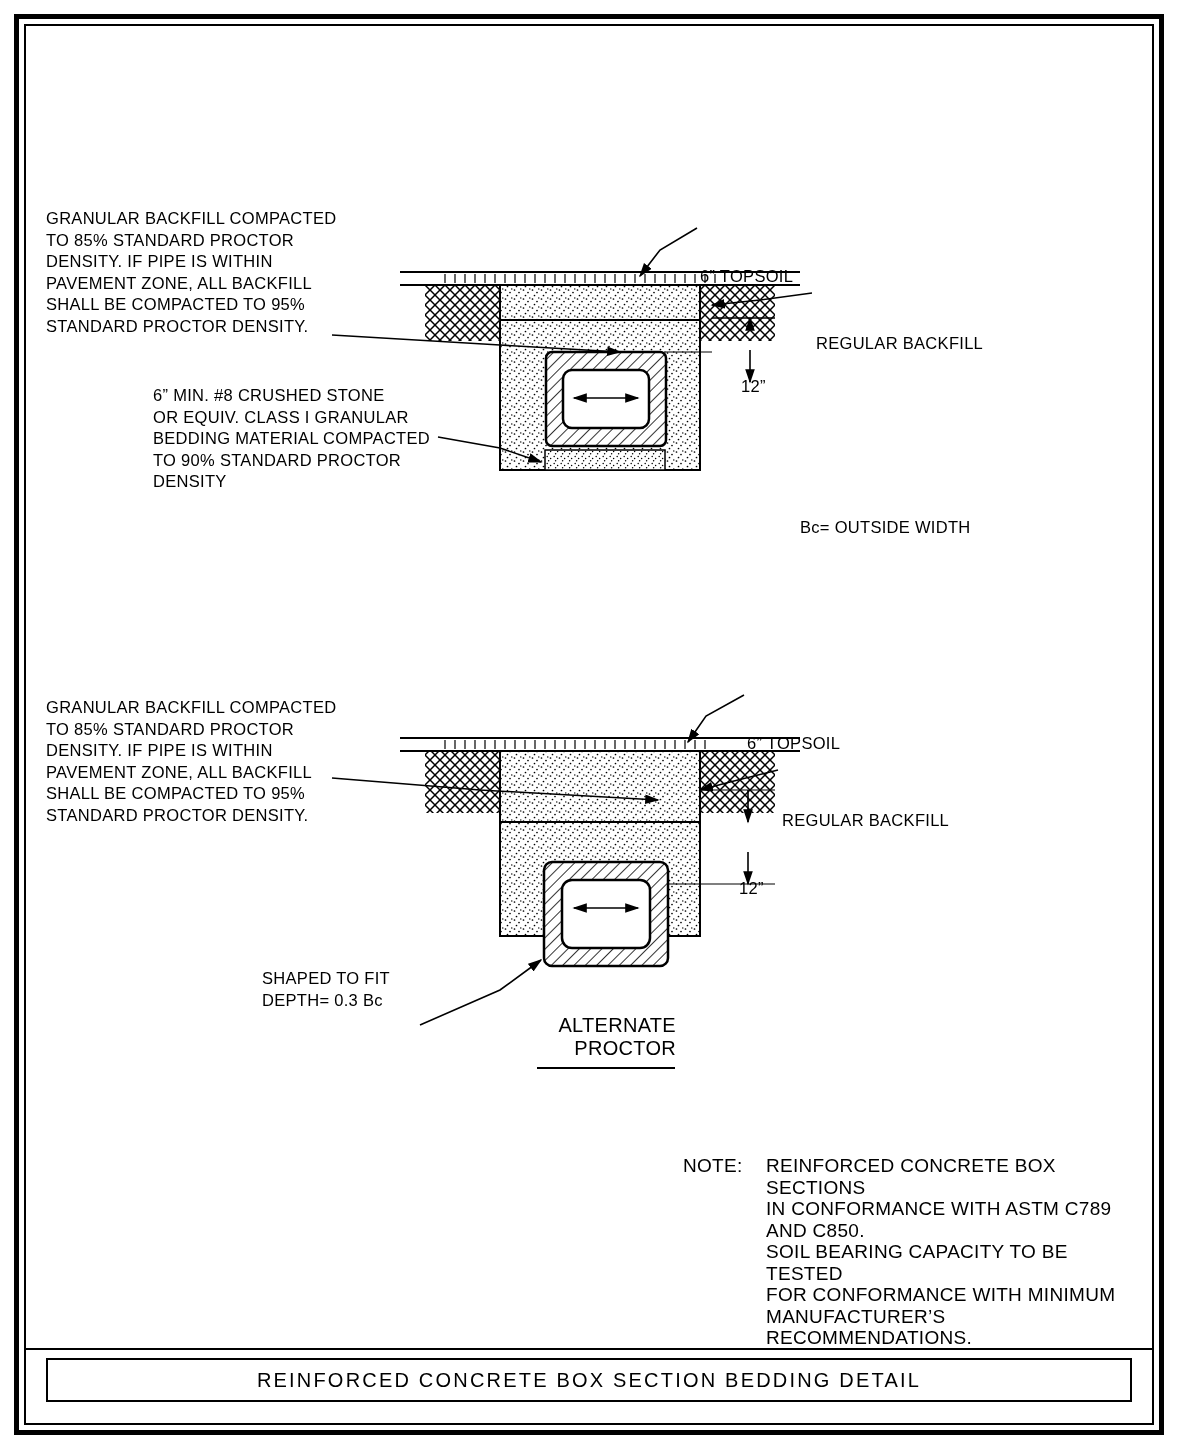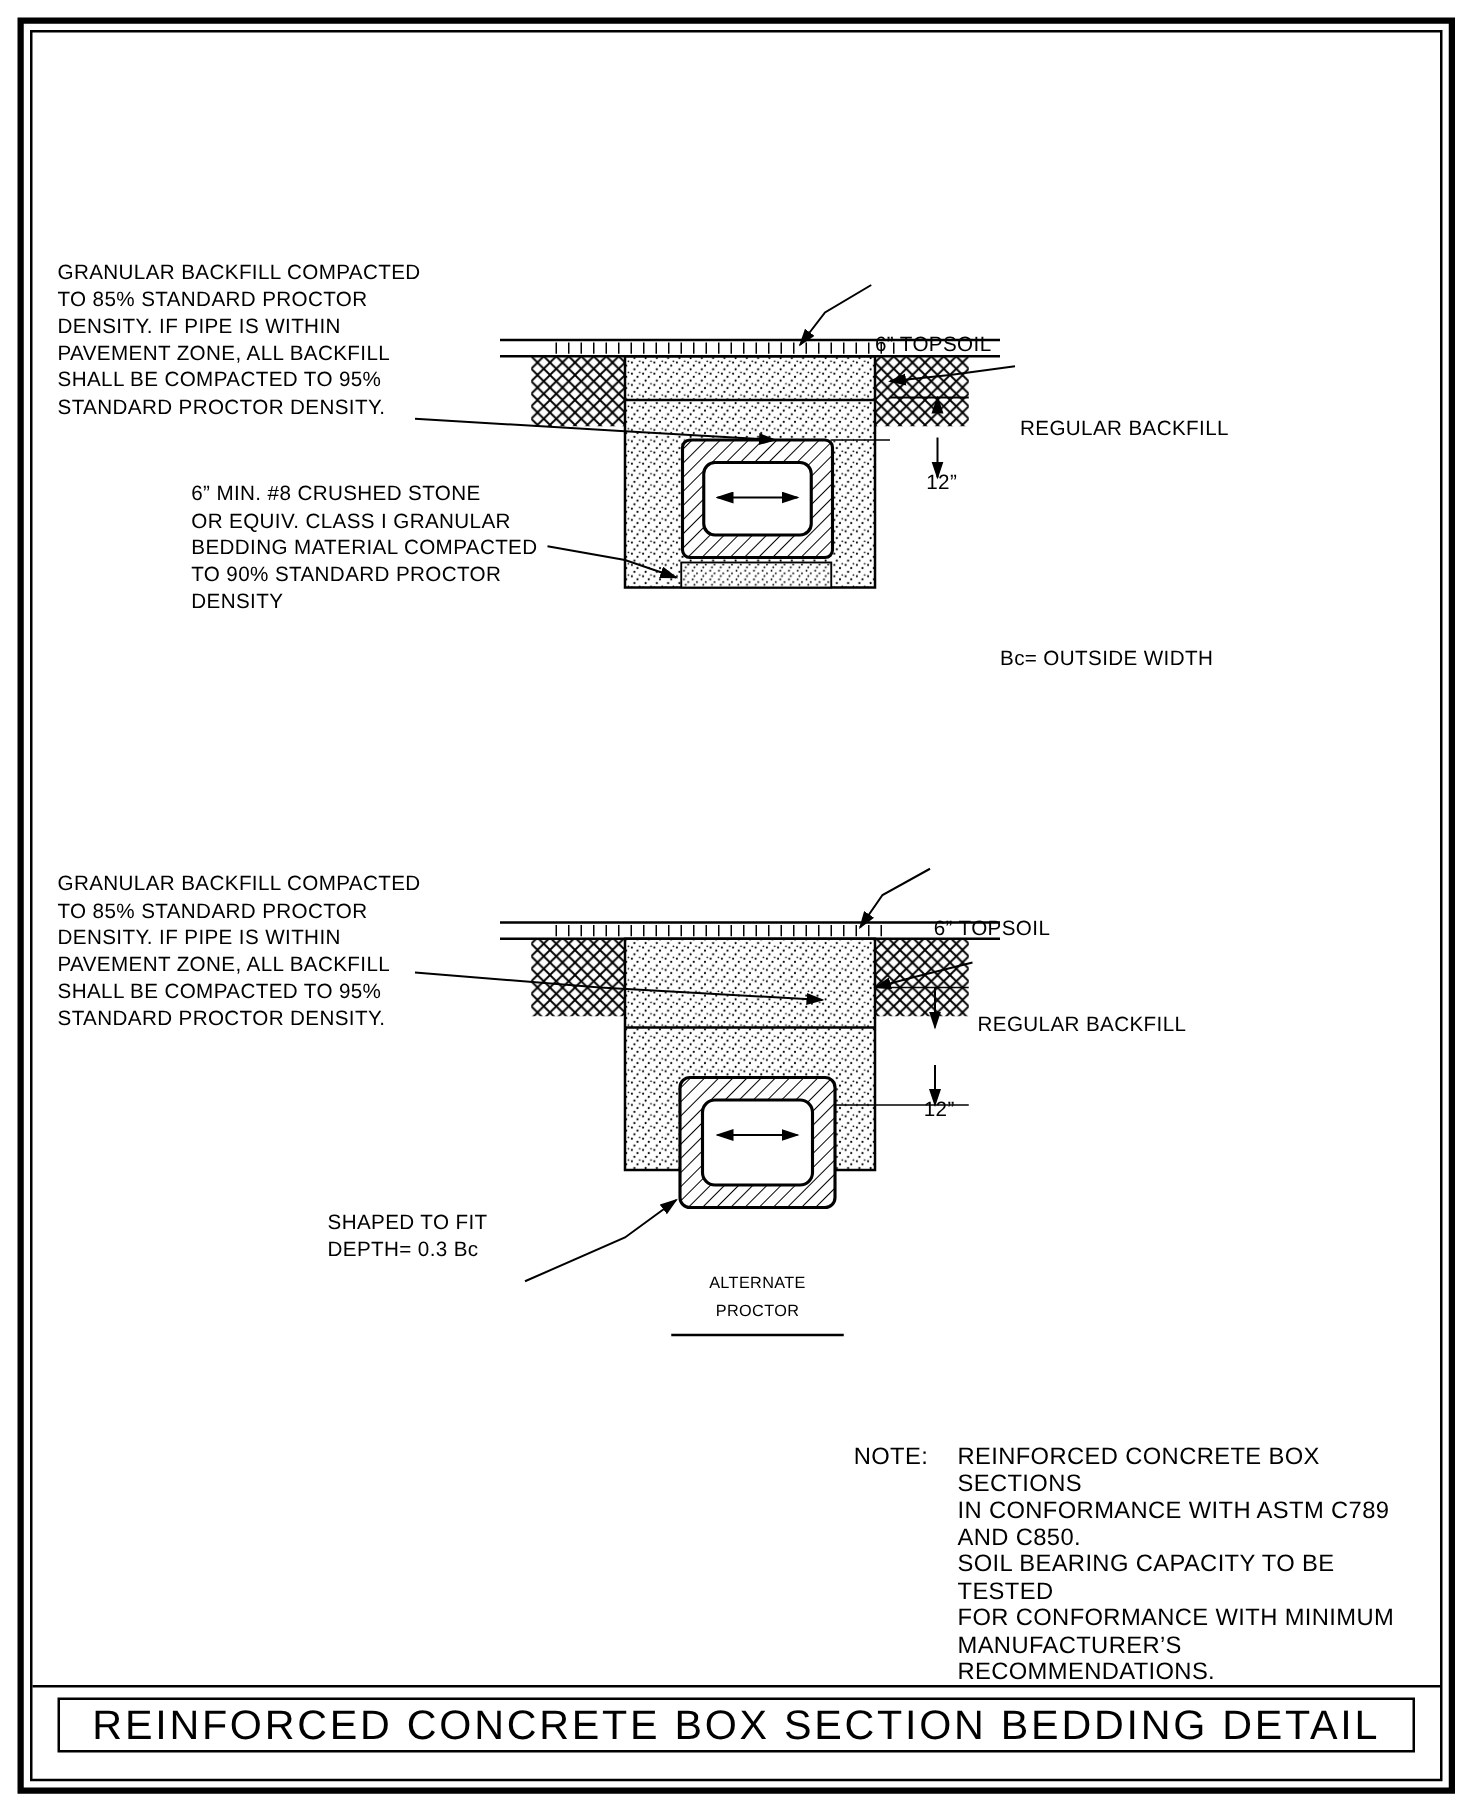--- a/index.html
+++ b/index.html
@@ -52,21 +52,21 @@
     top: 1358px;
     width: 1086px;
     height: 44px;
     border: 2px solid #000;
     box-sizing: border-box;
     display: flex;
     align-items: center;
     justify-content: center;
   }
   .title-text {
-    font-size: 33px;
+    font-size: 20px;
     letter-spacing: 2.2px;
     white-space: nowrap;
   }
 
   .note {
     position: absolute;
     font-size: 16.5px;
     line-height: 21.5px;
     letter-spacing: 0.3px;
     white-space: pre-line;
@@ -81,23 +81,23 @@
   svg.overlay {
     position: absolute;
     left: 0;
     top: 0;
     width: 1178px;
     height: 1449px;
     pointer-events: none;
   }
   .alt-method {
     position: absolute;
-    font-size: 13px;
+    font-size: 20px;
     line-height: 23px;
-    text-align: center;
+    text-align: right;
     letter-spacing: 0.3px;
   }
   .alt-rule {
     position: absolute;
     height: 2px;
     background: #000;
   }
   .note-block {
     position: absolute;
     font-size: 19px;

